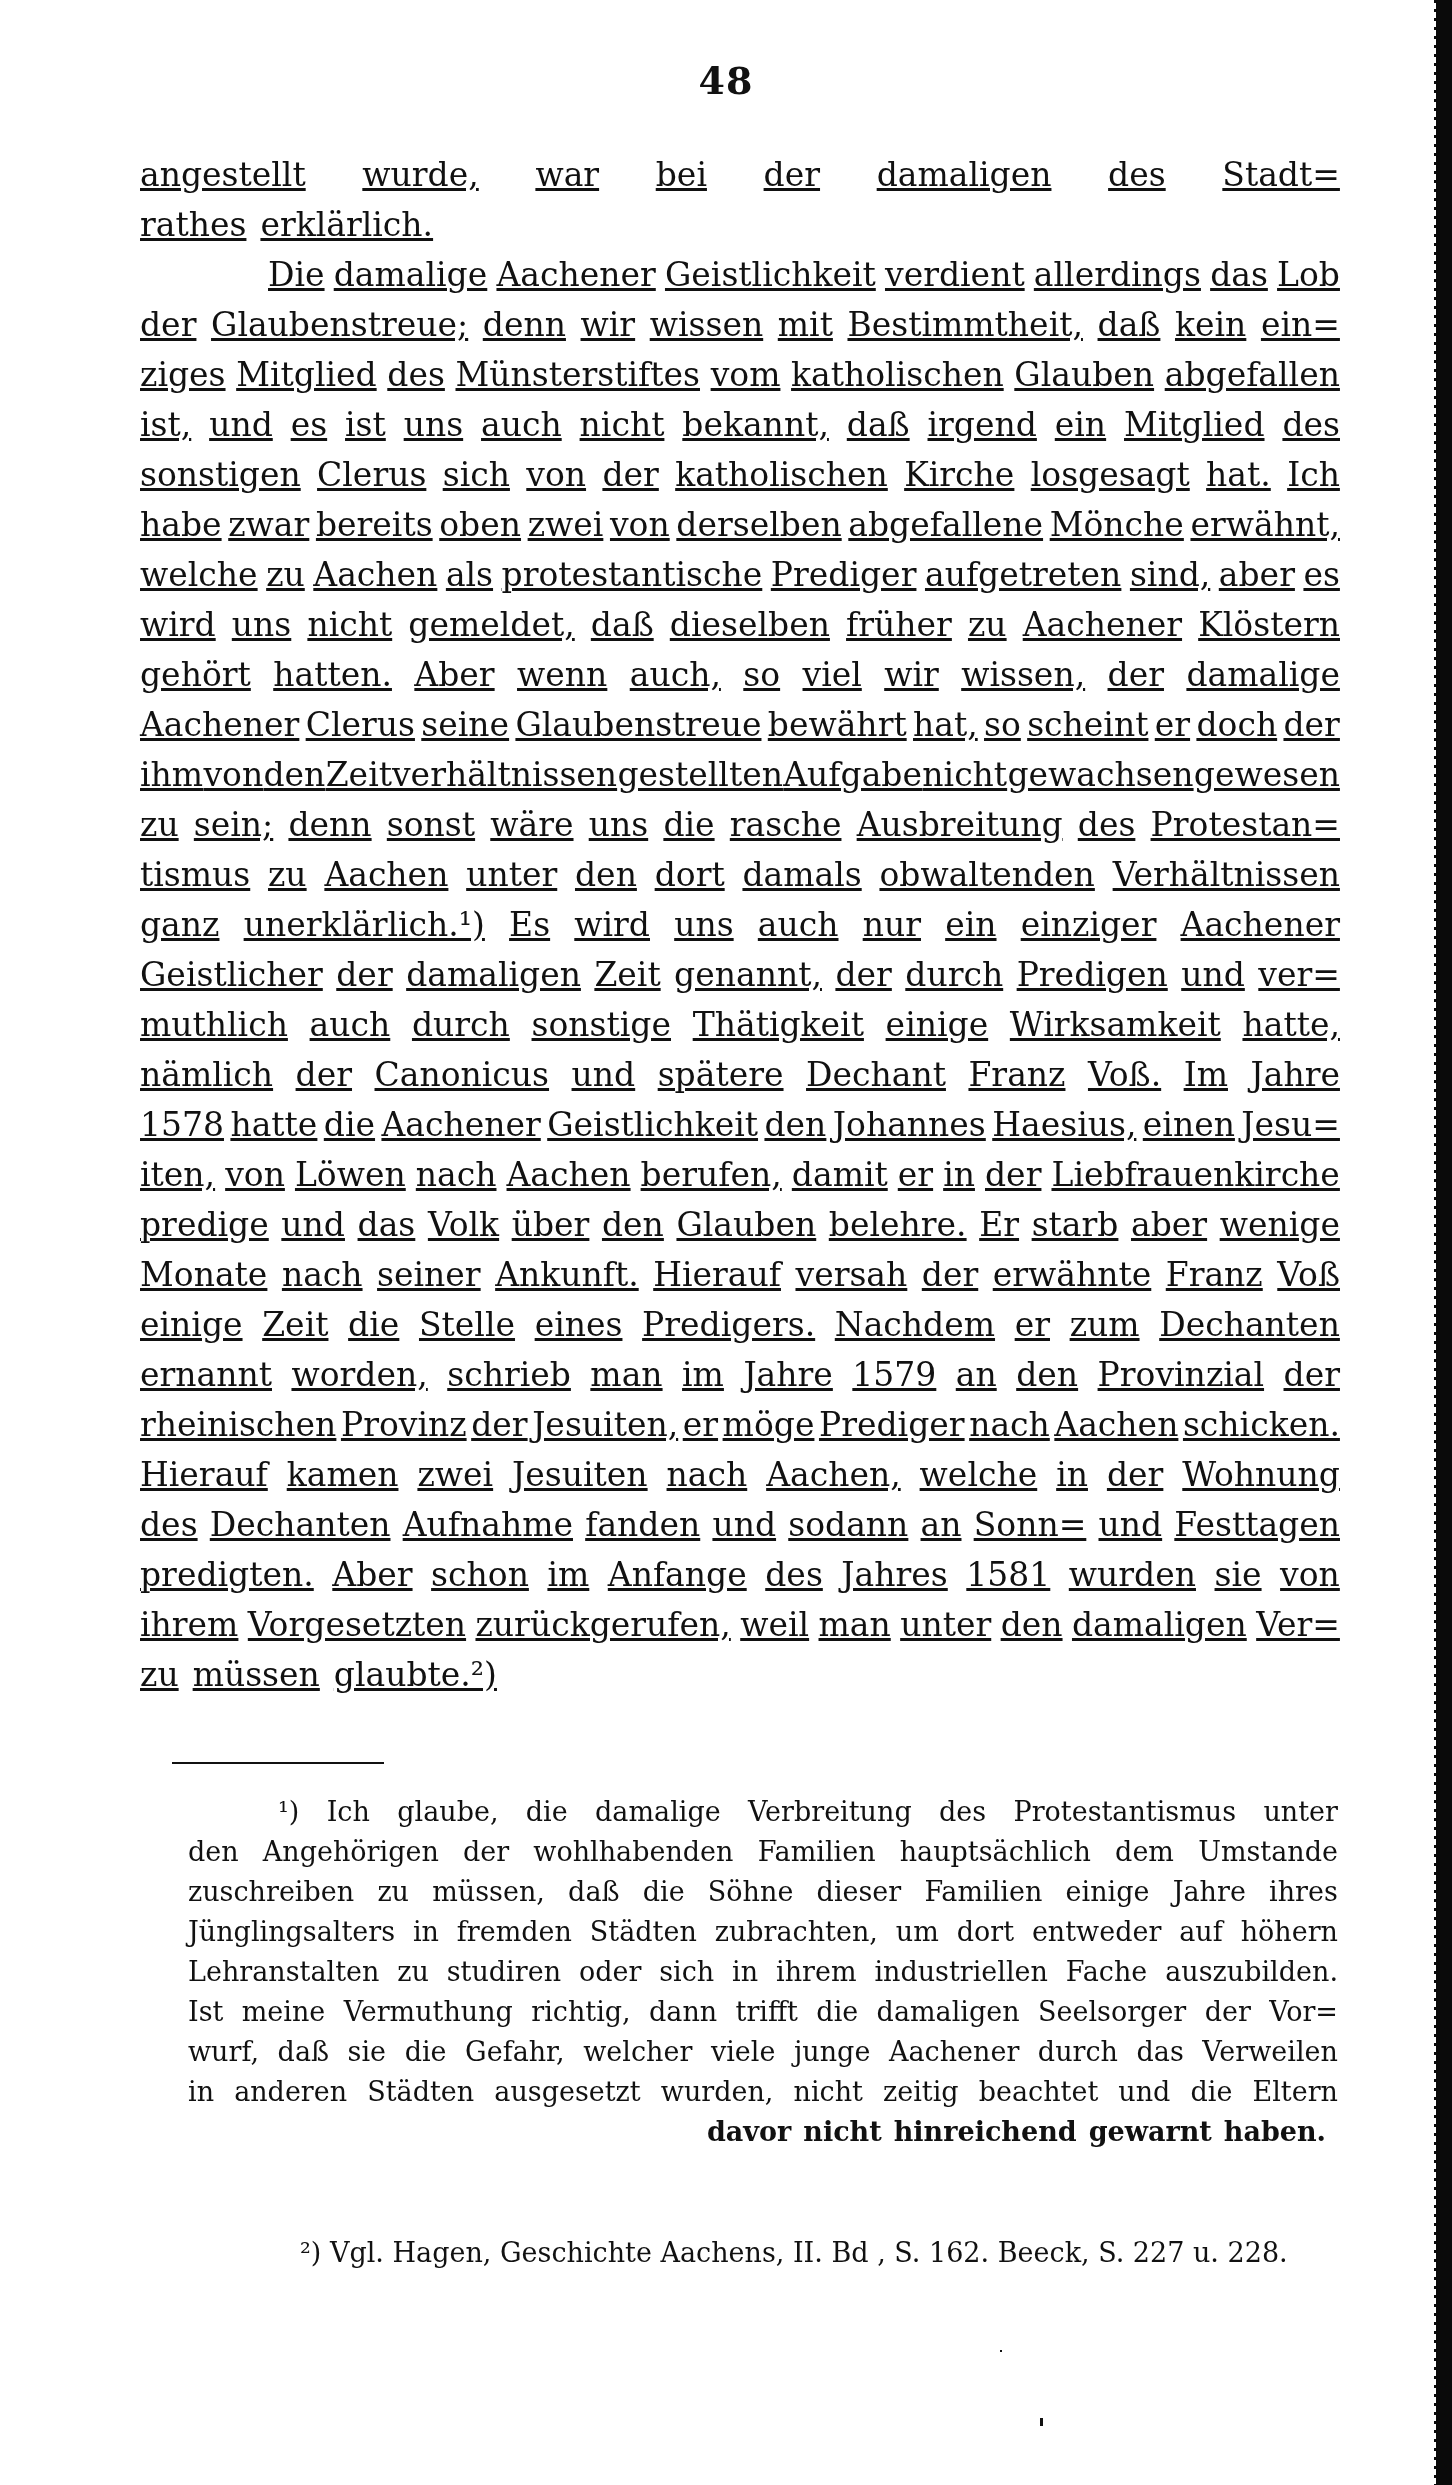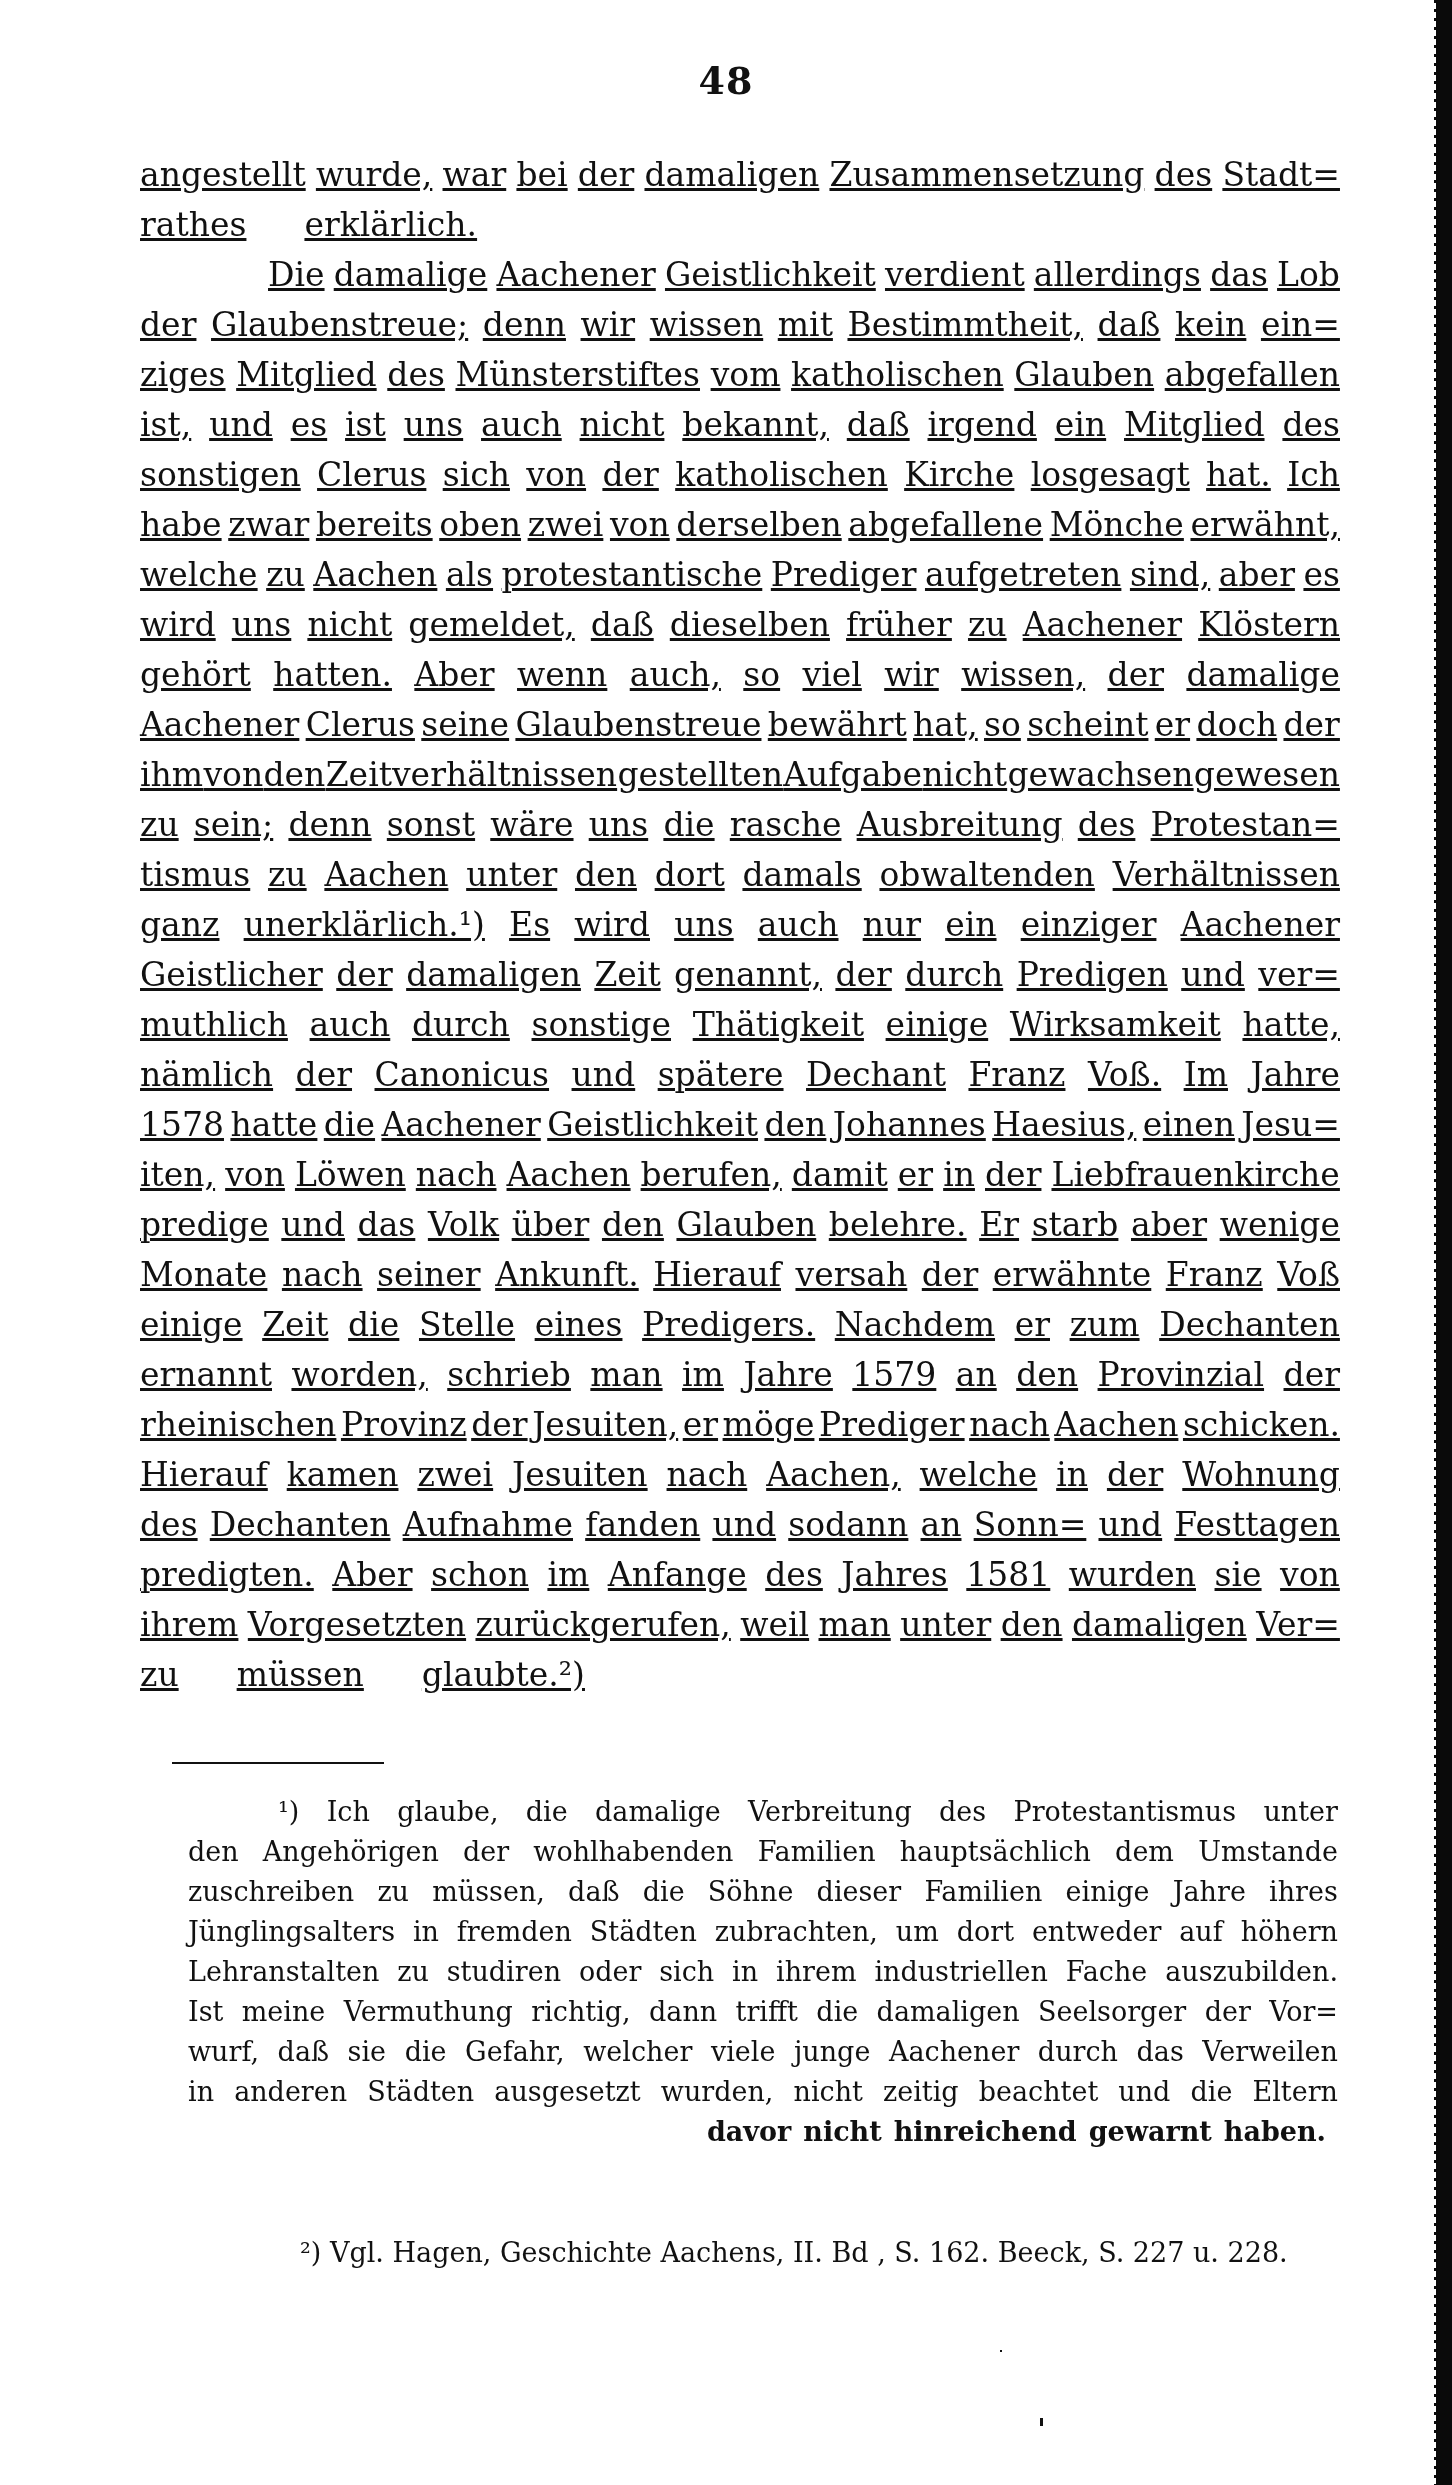--- a/index.html
+++ b/index.html
@@ -7,21 +7,21 @@
          font-family: "DejaVu Serif", "Liberation Serif", serif; color: #111111; }
   .page { position: absolute; left: 0; top: 0; width: 1452px; height: 2485px; background: #ffffff; }
   .edge { position: absolute; right: 0; top: 0; width: 16px; height: 2485px; background: #0a0a0a; }
   .edge-rough { position: absolute; right: 14px; top: 0; width: 4px; height: 2485px;
                 background: repeating-linear-gradient(180deg, #0a0a0a 0 3px, transparent 3px 9px); }
   .page-number { position: absolute; left: 0; width: 1452px; top: 58px; text-align: center;
                  font-size: 38px; font-weight: bold; letter-spacing: 1px; }
   .body-text { position: absolute; left: 140px; top: 150px; width: 1200px; text-decoration: underline; }
   .line { height: 50px; line-height: 50px; font-size: 33px; white-space: nowrap;
           display: flex; justify-content: space-between; }
-  .line.last { justify-content: flex-start; gap: 44px; }
+  .line.last { justify-content: flex-start; }
   .line.last span.w { margin-right: 14px; }
   .line.indent { padding-left: 128px; }
   .rule { position: absolute; left: 172px; top: 1762px; width: 212px; height: 2px; background: #111111; }
   .footnotes { position: absolute; left: 188px; top: 1792px; width: 1150px; }
   .fline { height: 40px; line-height: 40px; font-size: 27px; white-space: nowrap;
            display: flex; justify-content: space-between; }
   .fline.indent { padding-left: 90px; }
   .fline.last { justify-content: flex-end; font-weight: bold; }
   .fline.last span.w { margin-right: 12px; }
   .fn2 { position: absolute; left: 300px; top: 2222px; font-size: 27px; line-height: 40px; white-space: nowrap; margin-top: 11px; }
@@ -37,21 +37,20 @@
   <div class="page-number">48</div>
 
   <div class="body-text" id="body-text">
       <div class="line">
         <span class="w">angestellt</span>
         <span class="w">wurde,</span>
         <span class="w">war</span>
         <span class="w">bei</span>
         <span class="w">der</span>
         <span class="w">damaligen</span>
-        <span class="w">Zusammensetzung</span>
         <span class="w">des</span>
         <span class="w">Stadt=</span>
       </div>
       <div class="line last">
         <span class="w">rathes</span>
         <span class="w">erklärlich.</span>
       </div>
       <div class="line indent">
         <span class="w">Die</span>
         <span class="w">damalige</span>

